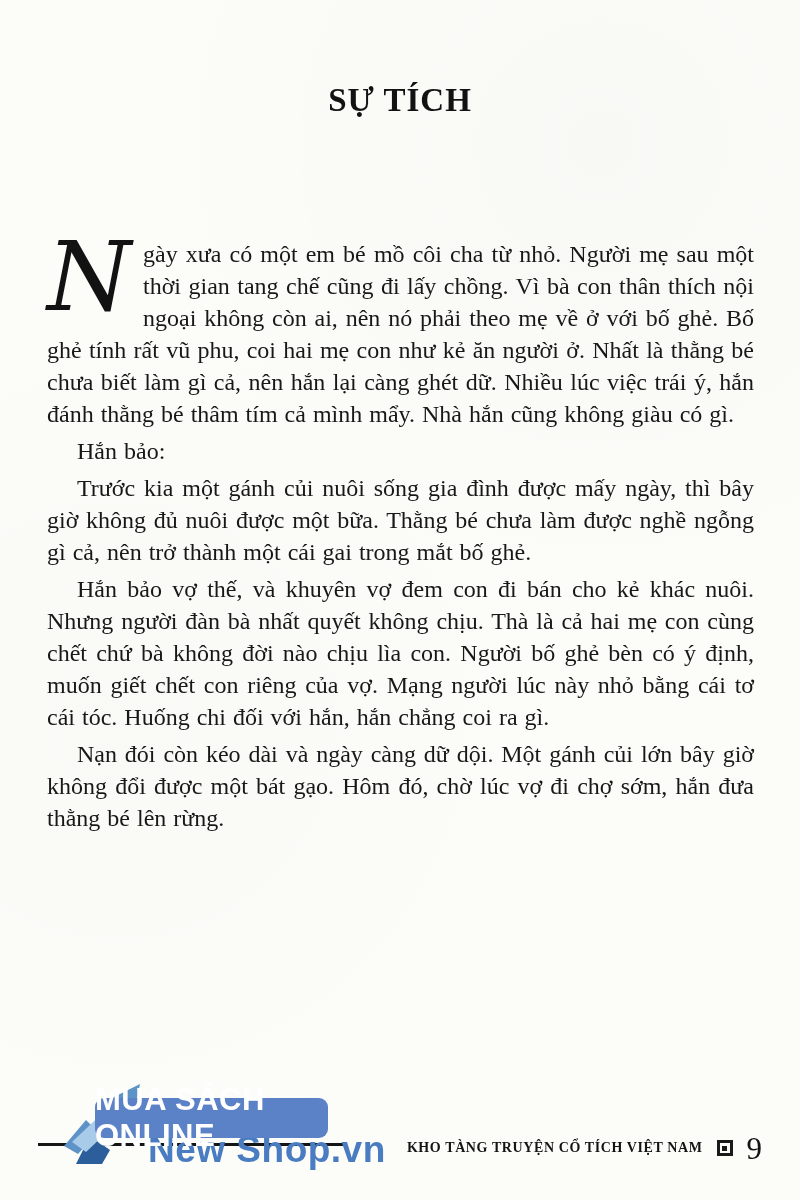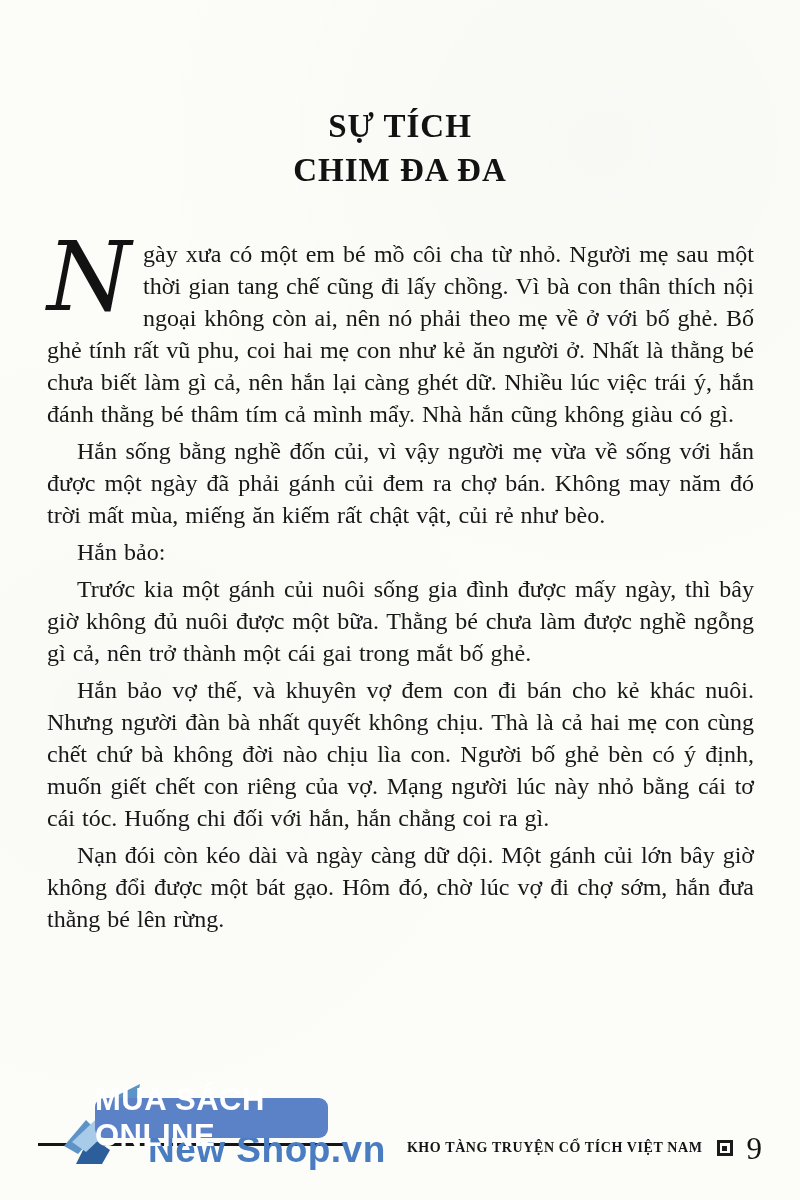--- a/index.html
+++ b/index.html
@@ -11,21 +11,21 @@
     margin: 0 auto;
     background: #fcfcf9;
     background-image:
       radial-gradient(circle at 75% 12%, rgba(0,0,0,0.015), transparent 40%),
       radial-gradient(circle at 15% 60%, rgba(0,0,0,0.012), transparent 45%);
     overflow: hidden;
     color: #161616;
     font-family: "Liberation Serif", "DejaVu Serif", serif;
   }
   .title {
-    margin-top: 104px;
+    margin-top: 78px;
     text-align: center;
     font-weight: bold;
     font-size: 33px;
     line-height: 44px;
     letter-spacing: 1px;
     color: #121212;
   }
   .body-text {
     position: absolute;
     top: 238px;
@@ -125,26 +125,24 @@
   }
   .page-number { font-size: 31px; color: #141414; line-height: 1; }
 </style>
 </head>
 <body>
 
 <div class="page">
 
   <div class="title">
     <div>SỰ TÍCH</div>
-    <div>CHIM ĐA ĐA</div>
   </div>
 
   <div class="body-text">
     <p class="first"><span class="dropcap">N</span><span>gày xưa có một em bé mồ côi cha từ nhỏ. Người mẹ sau một thời gian tang chế cũng đi lấy chồng. Vì bà con thân thích nội ngoại không còn ai, nên nó phải theo mẹ về ở với bố ghẻ. Bố ghẻ tính rất vũ phu, coi hai mẹ con như kẻ ăn người ở. Nhất là thằng bé chưa biết làm gì cả, nên hắn lại càng ghét dữ. Nhiều lúc việc trái ý, hắn đánh thằng bé thâm tím cả mình mẩy. Nhà hắn cũng không giàu có gì.</span></p>
-    <p>Hắn sống bằng nghề đốn củi, vì vậy người mẹ vừa về sống với hắn được một ngày đã phải gánh củi đem ra chợ bán. Không may năm đó trời mất mùa, miếng ăn kiếm rất chật vật, củi rẻ như bèo.</p>
     <p>Hắn bảo:</p>
     <p>Trước kia một gánh củi nuôi sống gia đình được mấy ngày, thì bây giờ không đủ nuôi được một bữa. Thằng bé chưa làm được nghề ngỗng gì cả, nên trở thành một cái gai trong mắt bố ghẻ.</p>
     <p>Hắn bảo vợ thế, và khuyên vợ đem con đi bán cho kẻ khác nuôi. Nhưng người đàn bà nhất quyết không chịu. Thà là cả hai mẹ con cùng chết chứ bà không đời nào chịu lìa con. Người bố ghẻ bèn có ý định, muốn giết chết con riêng của vợ. Mạng người lúc này nhỏ bằng cái tơ cái tóc. Huống chi đối với hắn, hắn chẳng coi ra gì.</p>
     <p>Nạn đói còn kéo dài và ngày càng dữ dội. Một gánh củi lớn bây giờ không đổi được một bát gạo. Hôm đó, chờ lúc vợ đi chợ sớm, hắn đưa thằng bé lên rừng.</p>
   </div>
 
   <div class="footer-rule"></div>
 
   <div class="logo">
     <svg class="logo-arrow" viewBox="0 0 100 88" xmlns="http://www.w3.org/2000/svg">

